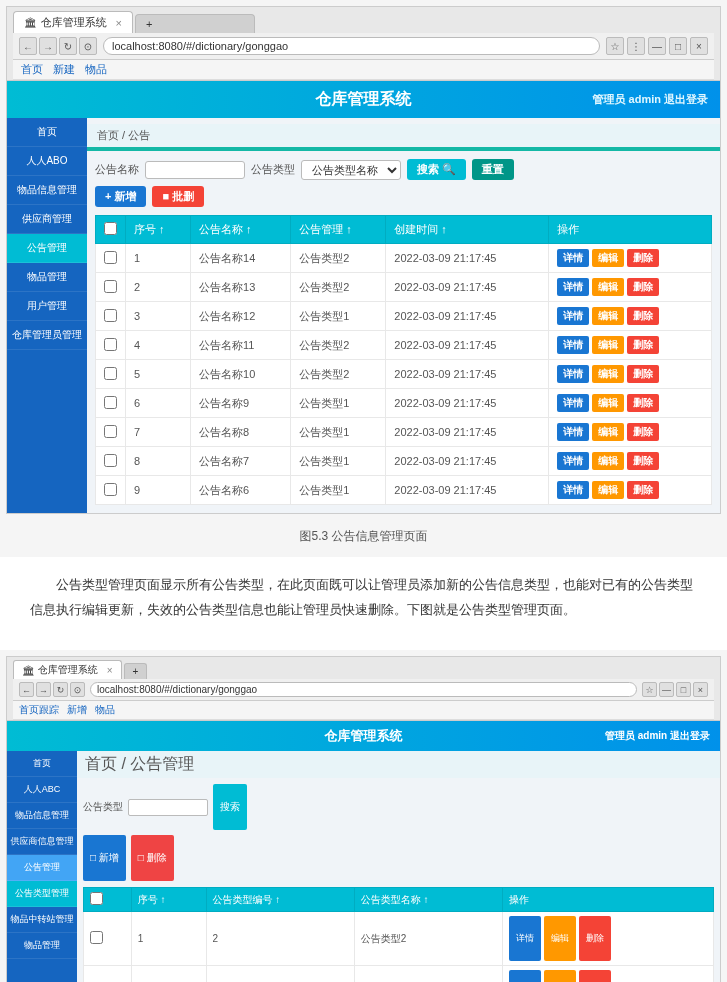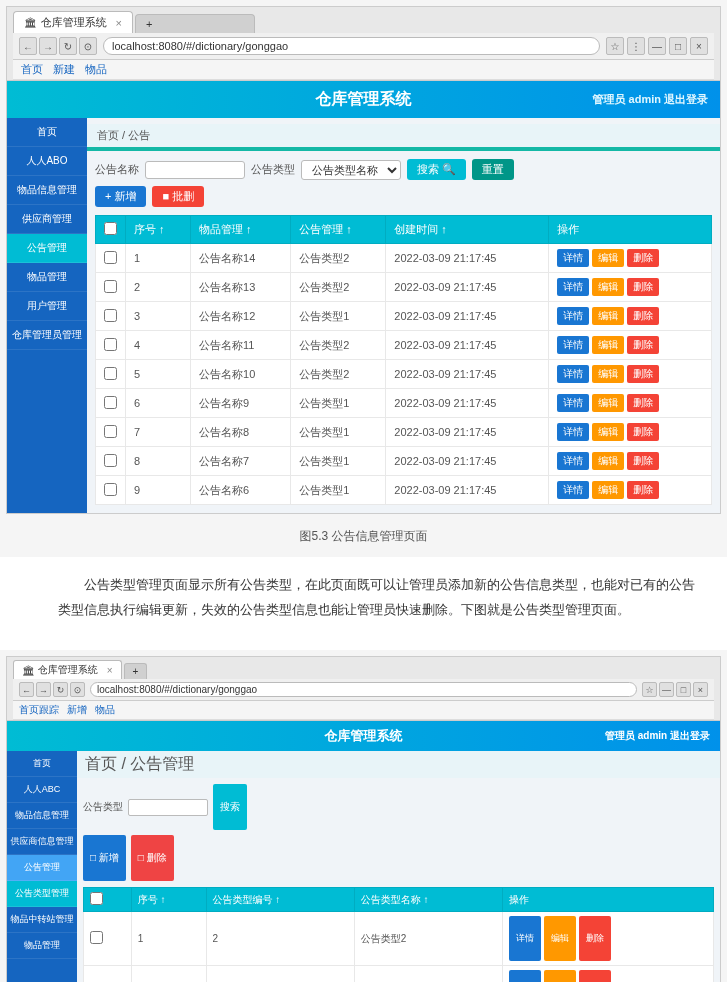--- a/index.html
+++ b/index.html
@@ -177,20 +177,21 @@
       color: #333;
       background: #fff;
     }
     .btn {
       border: none;
       border-radius: 3px;
       padding: 3px 10px;
       font-size: 11px;
       cursor: pointer;
       color: #fff;
+      font-weight: bold;
     }
     .btn-primary { background: #1976d2; }
     .btn-cyan { background: #00bcd4; }
     .btn-teal { background: #009688; }
     .btn-warning { background: #ff9800; }
     .btn-danger { background: #f44336; }
     .btn-sm {
       padding: 2px 6px;
       font-size: 10px;
       border-radius: 2px;
@@ -255,21 +256,20 @@
       color: #222;
       margin-bottom: 14px;
       padding-bottom: 4px;
     }
     .article-body {
       font-size: 13px;
       color: #333;
       line-height: 1.9;
       text-indent: 2em;
       margin-bottom: 12px;
-      margin-left: 28px;
     }
 
     
     .screenshot-wrapper2 {
       border: 1px solid #ccc;
       margin: 6px;
       background: #fff;
       overflow: hidden;
     }
 
@@ -496,21 +496,21 @@
           <div class="action-row">
             <button class="btn btn-primary">+ 新增</button>
             <button class="btn btn-danger">■ 批删</button>
           </div>
 
           <table class="data-table">
             <thead>
               <tr>
                 <th class="checkbox-cell"><input type="checkbox" style=""></th>
                 <th>序号 ↑</th>
-                <th>物品管理 ↑</th>
+                <th>公告名称 ↑</th>
                 <th>公告管理 ↑</th>
                 <th>创建时间 ↑</th>
                 <th>操作</th>
               </tr>
             </thead>
             <tbody id="table1-body">
             <tr>
       <td class="checkbox-cell"><input type="checkbox" style=""></td>
       <td>1</td>
       <td>公告名称14</td>

